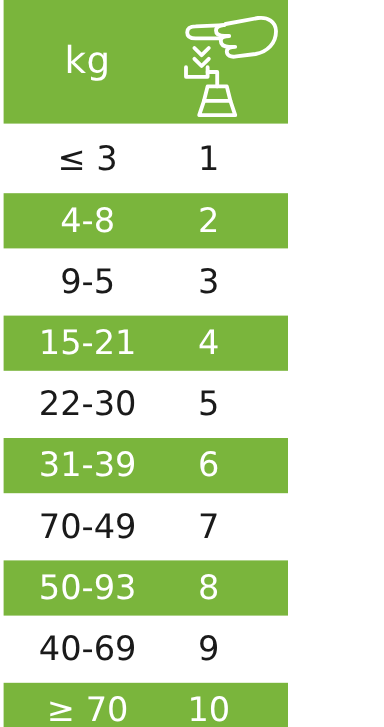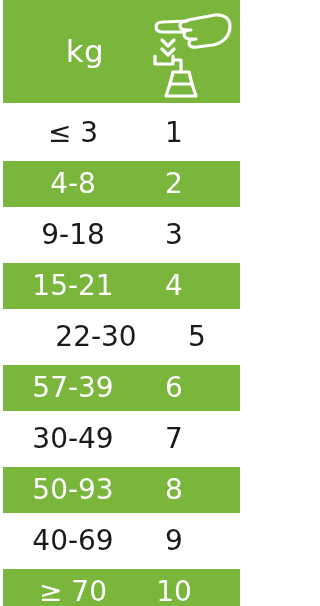--- a/index.html
+++ b/index.html
@@ -36,21 +36,20 @@
     width: 140px;
     height: 103px;
     display: flex;
     align-items: center;
     justify-content: center;
     color: #ffffff;
     font-size: 31px;
     font-weight: 400;
     letter-spacing: 0.5px;
     line-height: 1;
-    margin-left: 12px;
   }
   .header-icon {
     position: absolute;
     left: 140px;
     top: 0;
     width: 97px;
     height: 103px;
     display: flex;
     align-items: center;
     justify-content: center;
@@ -136,41 +135,41 @@
         <div class="cell cell-weight">≤ 3</div>
         <div class="cell cell-dose">1</div>
       </div>
       <div class="row green" style="top: 158px;">
         <div class="band"></div>
         <div class="cell cell-weight">4-8</div>
         <div class="cell cell-dose">2</div>
       </div>
       <div class="row white" style="top: 209px;">
         <div class="band"></div>
-        <div class="cell cell-weight">9-18</div>
+        <div class="cell cell-weight">9-5</div>
         <div class="cell cell-dose">3</div>
       </div>
       <div class="row green" style="top: 260px; padding-left: 36px;">
         <div class="band"></div>
         <div class="cell cell-weight">15-21</div>
         <div class="cell cell-dose">4</div>
       </div>
-      <div class="row white" style="top: 311px; margin-left: 23px;">
+      <div class="row white" style="top: 311px;">
         <div class="band"></div>
         <div class="cell cell-weight">22-30</div>
         <div class="cell cell-dose">5</div>
       </div>
       <div class="row green" style="top: 362px;">
         <div class="band"></div>
-        <div class="cell cell-weight">57-39</div>
+        <div class="cell cell-weight">31-39</div>
         <div class="cell cell-dose">6</div>
       </div>
       <div class="row white" style="top: 413px;">
         <div class="band"></div>
-        <div class="cell cell-weight">30-49</div>
+        <div class="cell cell-weight">70-49</div>
         <div class="cell cell-dose">7</div>
       </div>
       <div class="row green" style="top: 464px;">
         <div class="band"></div>
         <div class="cell cell-weight">50-93</div>
         <div class="cell cell-dose">8</div>
       </div>
       <div class="row white" style="top: 515px;">
         <div class="band"></div>
         <div class="cell cell-weight">40-69</div>

